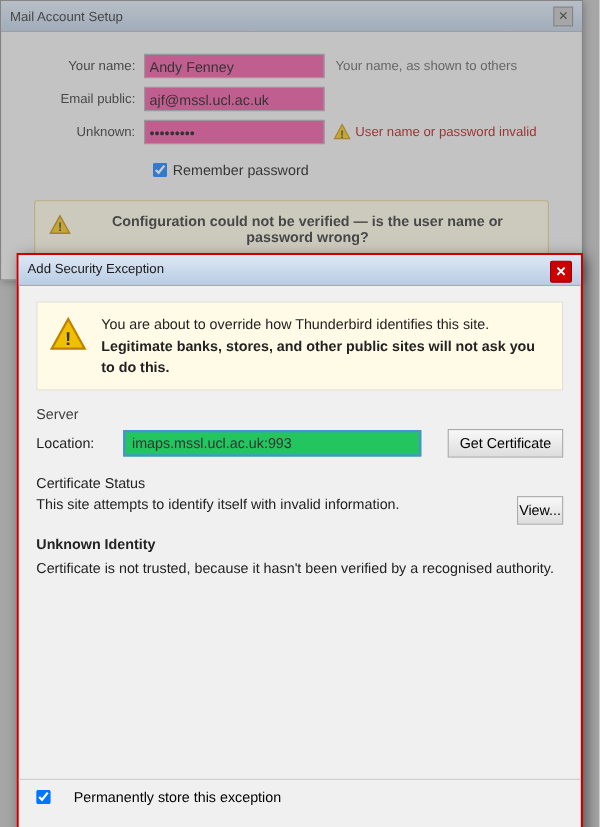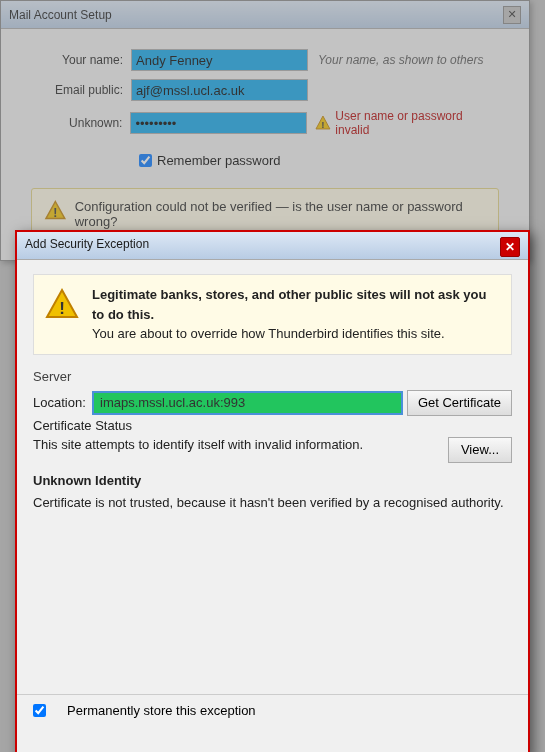--- a/index.html
+++ b/index.html
@@ -64,33 +64,32 @@
 
     .form-label {
       width: 100px;
       text-align: right;
       padding-right: 8px;
       color: #222;
       font-size: 12px;
     }
 
     .form-input {
-      width: 177px;
+      width: 164px;
       height: 22px;
       border: 1px solid #aaa;
-      background: #0ea5e9;
+      background: #ec4899;
       padding: 2px 4px;
       font-size: 13px;
     }
 
     .form-hint {
       margin-left: 10px;
       color: #555;
       font-size: 12px;
-      font-style: italic;
     }
 
     .warning-inline {
       margin-left: 8px;
       color: #b30000;
       font-size: 12px;
       display: flex;
       align-items: center;
       gap: 4px;
     }
@@ -110,21 +109,22 @@
       margin-top: 18px;
       padding: 10px 12px;
       background: #fffbe6;
       border: 1px solid #e0d080;
       border-radius: 3px;
     }
 
     .config-warning-text {
       font-size: 13px;
       color: #222;
-      font-weight: normal;
+      font-weight: bold;
+      text-align: center;
     }
 
     
     .modal-overlay {
       position: absolute;
       top: 0; left: 0;
       width: 545px;
       height: 752px;
       background: rgba(128,128,128,0.4);
     }
@@ -201,22 +201,22 @@
 
     .section-label {
       font-size: 13px;
       color: #404040;
       margin-bottom: 6px;
     }
 
     .location-row {
       display: flex;
       align-items: center;
-      gap: 4px;
-      margin-bottom: 2px;
+      gap: 24px;
+      margin-bottom: 16px;
     }
 
     .location-label {
       font-size: 13px;
       color: #222;
       min-width: 55px;
     }
 
     .location-input {
       flex: 1;
@@ -255,21 +255,21 @@
     }
 
     .cert-status-text {
       font-size: 13px;
       color: #222;
       flex: 1;
     }
 
     .view-btn {
       height: 26px;
-      padding: 2px 12px;
+      padding: 2px 1px;
       background: linear-gradient(to bottom, #f8f8f8, #ddd);
       border: 1px solid #aaa;
       font-size: 13px;
       cursor: pointer;
       margin-left: 24px;
       white-space: nowrap;
     }
 
     .unknown-identity {
       font-size: 13px;
@@ -367,24 +367,24 @@
   <div class="security-body">
 
     <div class="security-warning-box">
       <div class="security-warning-icon">
         <svg width="36" height="36" viewBox="0 0 36 36">
           <polygon points="18,3 33,30 3,30" fill="#f0c000" stroke="#c08000" stroke-width="2"></polygon>
           <text x="18" y="27" text-anchor="middle" font-size="17" font-weight="bold" fill="#333">!</text>
         </svg>
       </div>
       <div>
+        <div class="security-warning-text">You are about to override how Thunderbird identifies this site.</div>
         <div class="security-warning-text">
           <strong>Legitimate banks, stores, and other public sites will not ask you to do this.</strong>
         </div>
-        <div class="security-warning-text">You are about to override how Thunderbird identifies this site.</div>
       </div>
     </div>
 
     <div class="section-label">Server</div>
 
     <div class="location-row">
       <span class="location-label">Location:</span>
       <input class="location-input" type="text" value="imaps.mssl.ucl.ac.uk:993" style="">
       <button class="get-cert-btn">Get Certificate</button>
     </div>

